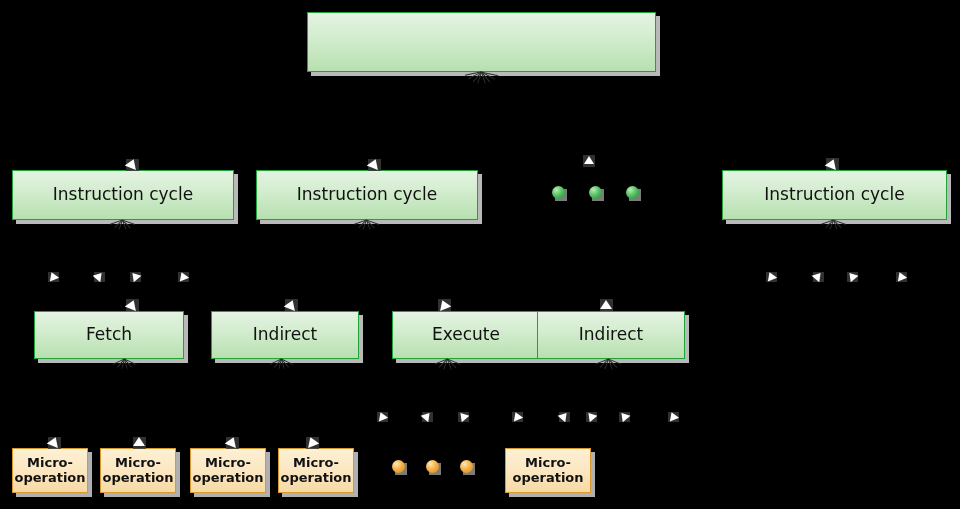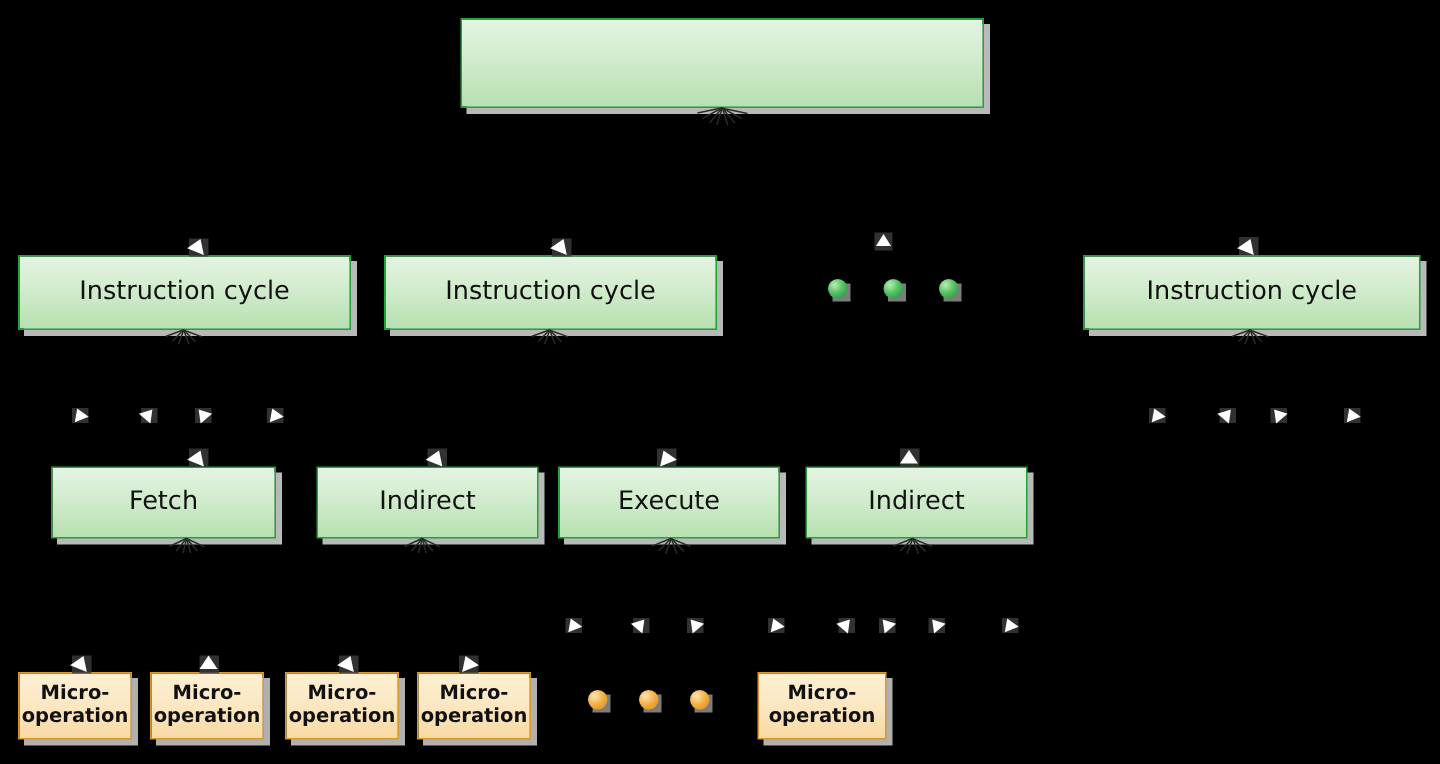--- a/index.html
+++ b/index.html
@@ -199,21 +199,21 @@
   <div class="halo" style="left:285px;top:299px;width:13px;height:12px;"></div>
   <div class="arrow tilt-r" style="left:285px;top:300px;"></div>
   <div class="node green" style="left:211px;top:311px;width:148px;height:48px;">
     <span class="shadow"></span>
     <span class="face"></span>
     <span class="label">Indirect</span>
   </div>
 
   <div class="halo" style="left:438px;top:299px;width:13px;height:12px;"></div>
   <div class="arrow tilt-l" style="left:438px;top:300px;"></div>
-  <div class="node green" style="left:372px;top:311px;width:148px;height:48px;">
+  <div class="node green" style="left:392px;top:311px;width:148px;height:48px;">
     <span class="shadow"></span>
     <span class="face"></span>
     <span class="label">Execute</span>
   </div>
 
   <div class="halo" style="left:600px;top:299px;width:13px;height:12px;"></div>
   <div class="arrow" style="left:600px;top:300px;"></div>
   <div class="node green" style="left:537px;top:311px;width:148px;height:48px;">
     <span class="shadow"></span>
     <span class="face"></span>

